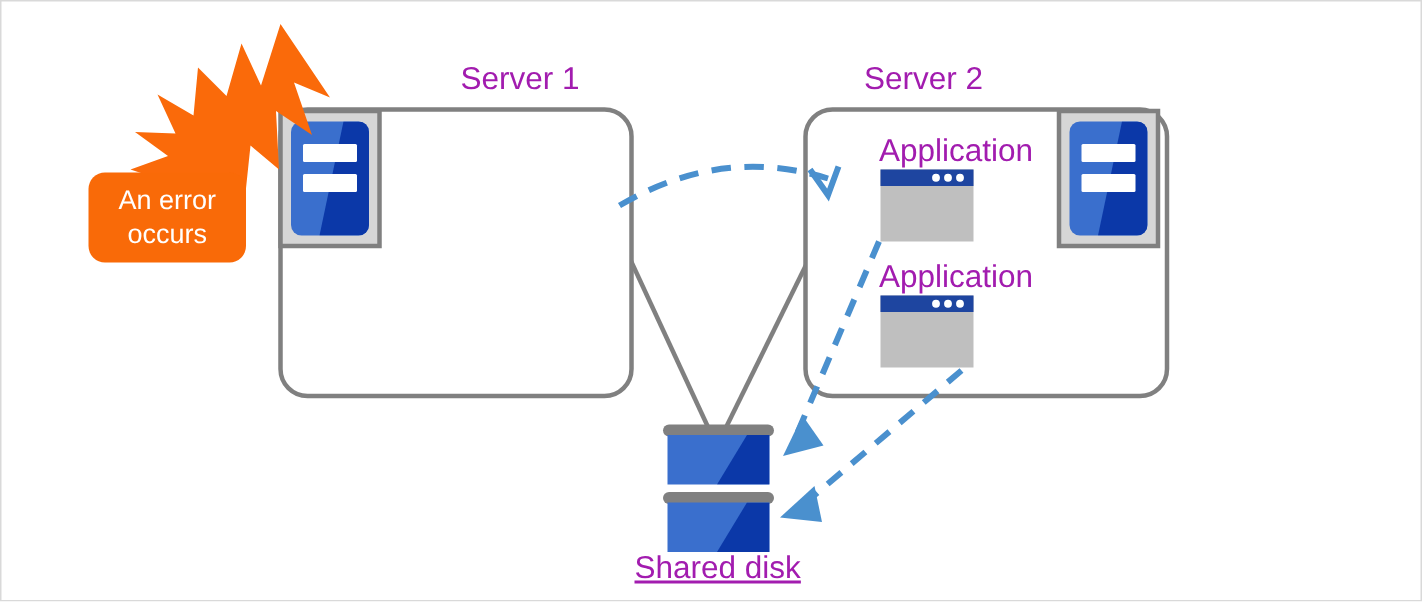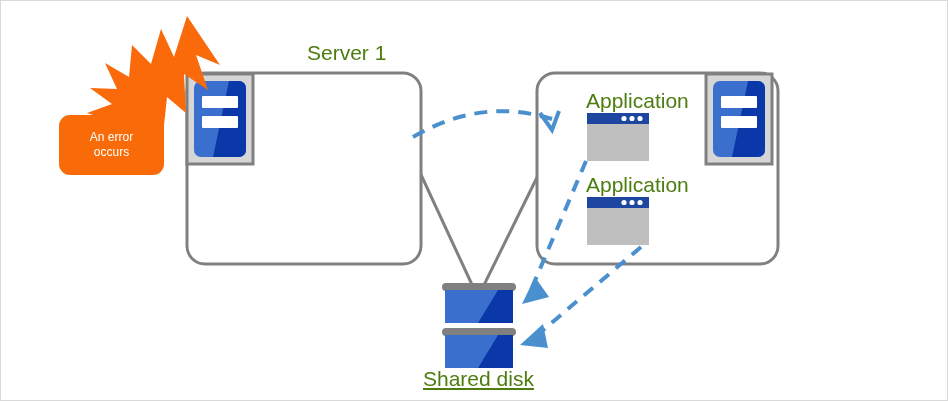--- a/index.html
+++ b/index.html
@@ -21,21 +21,21 @@
   }
   #figure-svg {
     position: absolute;
     left: 0;
     top: 0;
     width: 948px;
     height: 401px;
   }
   .lbl {
     position: absolute;
-    color: #4d7c0f;
+    color: #a21caf;
     font-size: 21px;
     line-height: 1.1;
     white-space: nowrap;
     font-family: "Liberation Sans", sans-serif;
   }
   #server1-label { left: 306px; top: 40px; }
   #server2-label { left: 575px; top: 40px; }
   #failover-label { left: 443px; top: 78px; }
   #app1-label { left: 585px; top: 88px; }
   #app2-label { left: 585px; top: 172px; }
@@ -47,21 +47,21 @@
     top: 114px;
     width: 105px;
     height: 60px;
     background: #f96a08;
     border-radius: 11px;
     display: flex;
     flex-direction: column;
     align-items: center;
     justify-content: center;
     color: #ffffff;
-    font-size: 12px;
+    font-size: 18px;
     line-height: 1.28;
     text-align: center;
     font-family: "Liberation Sans", sans-serif;
   }
 </style>
 </head>
 <body>
 
 <div id="canvas">
 
@@ -169,20 +169,21 @@
     <g>
       <path d="M 186 15 L 173 56 L 160 28 L 150 63 L 131 44 L 128 76
                L 104 62 L 116 88 L 89 87 L 111 103 L 86 112 L 110 120
                L 95 140 L 122 136 L 117 157 L 137 139 L 147 116
                L 162 134 L 166 96 L 185 112 L 183 73 L 207 89
                L 195 54 L 219 64 Z" fill="#fa6a0a"></path>
     </g>
   </svg>
 
   <div class="lbl" id="server1-label">Server 1</div>
+  <div class="lbl" id="server2-label">Server 2</div>
   <div class="lbl" id="app1-label">Application</div>
   <div class="lbl" id="app2-label">Application</div>
   <div class="lbl" id="shareddisk-label">Shared disk</div>
 
   <div id="error-callout">
     <span>An error</span>
     <span>occurs</span>
   </div>
 
 </div>

